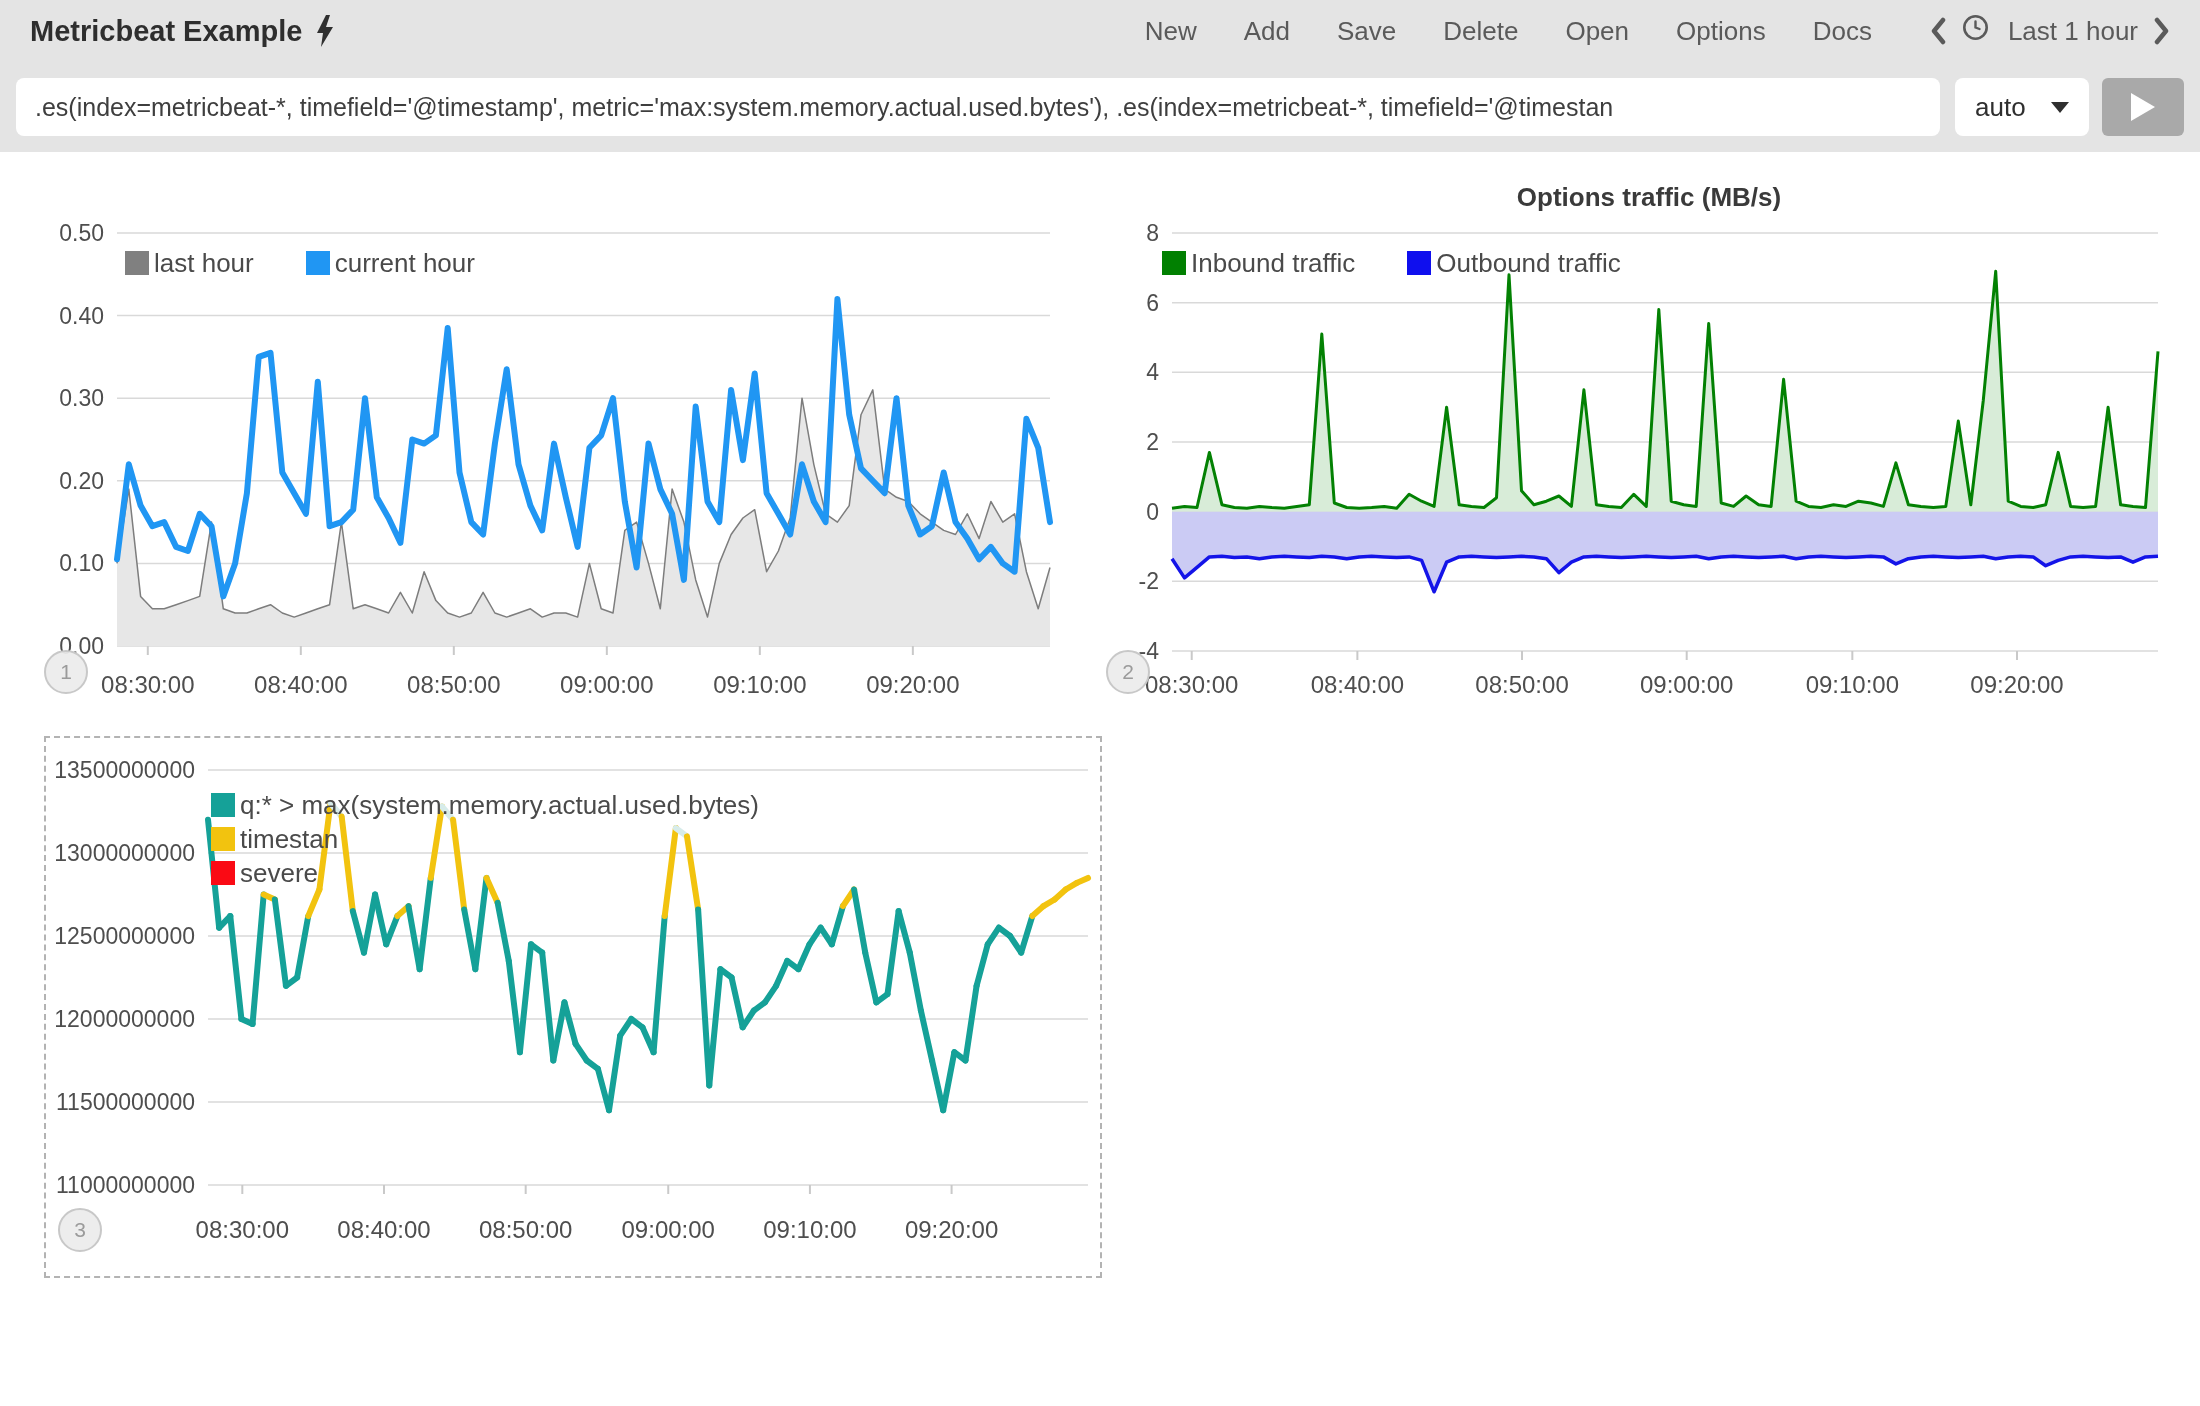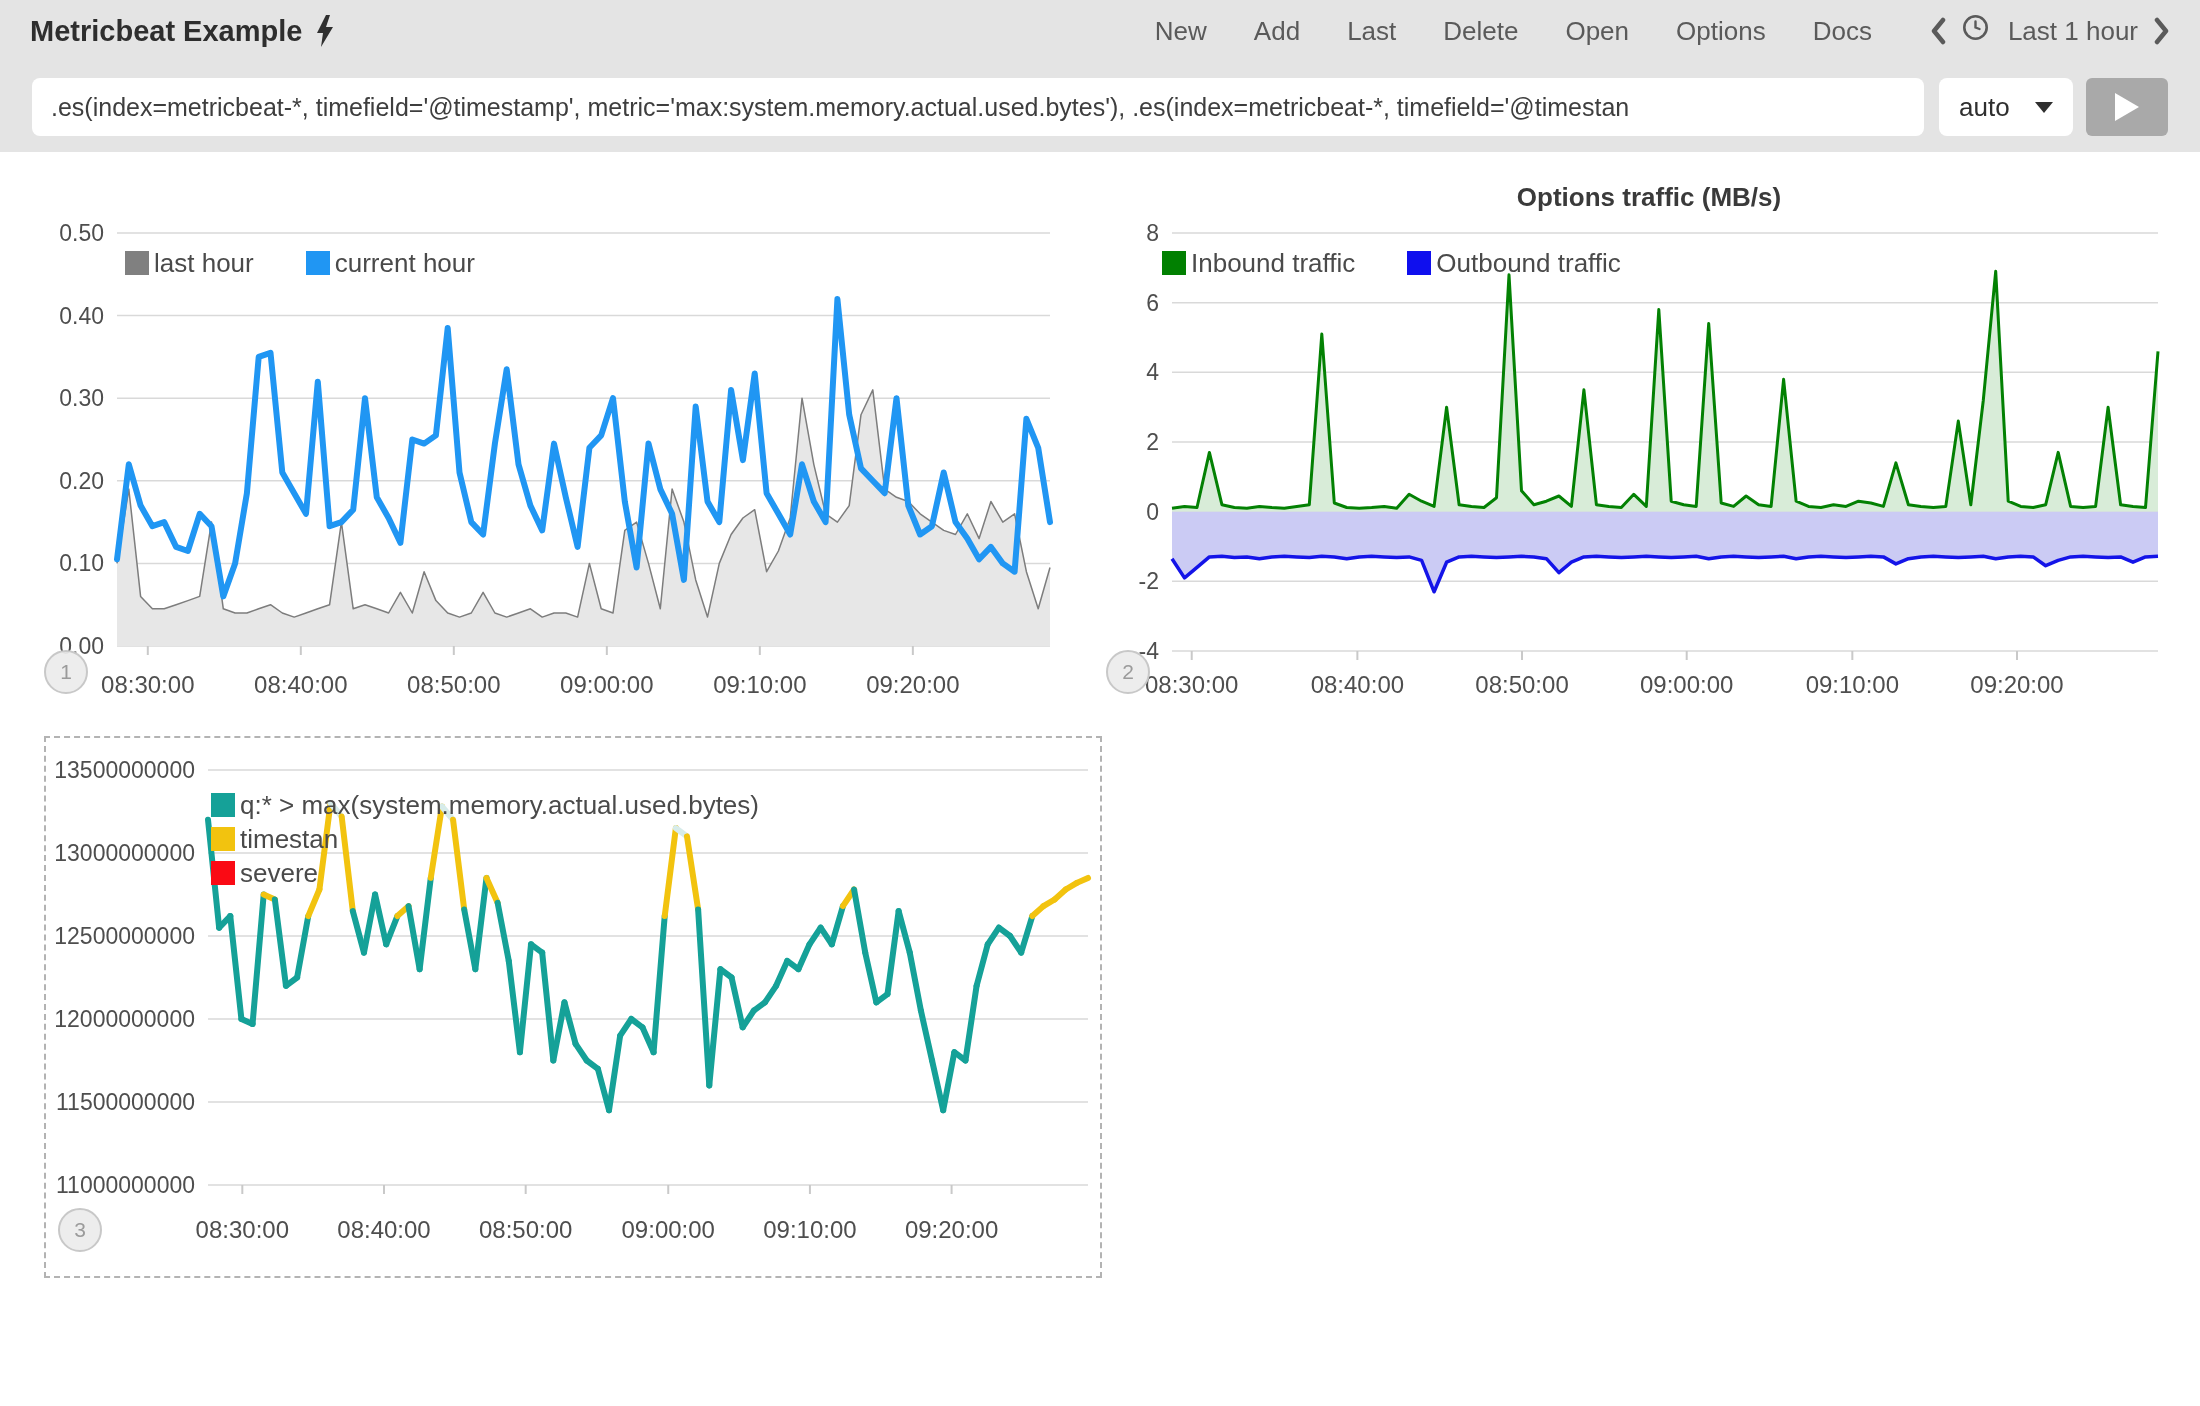--- a/index.html
+++ b/index.html
@@ -11,21 +11,21 @@
   .apptitle{font-size:29px;font-weight:bold;color:#2e2e2e;white-space:nowrap;}
   .bolt{margin-left:13px;margin-top:3px;}
   .menu{margin-left:auto;display:flex;gap:47px;font-size:26px;color:#5a5a5a;}
   .menu .mi{cursor:pointer;}
   .timepicker{display:flex;align-items:center;gap:16px;margin-left:58px;font-size:26px;color:#5a5a5a;}
   .chev{cursor:pointer;display:flex;align-items:center;}
   .tplabel{display:flex;align-items:center;gap:19px;cursor:pointer;}
 
   
   .querybar{position:absolute;left:0;top:62px;width:2200px;height:90px;background:#e4e4e4;
-            display:flex;align-items:center;padding:0 32px;box-sizing:border-box;}
+            display:flex;align-items:center;padding:0 16px;box-sizing:border-box;}
   .qinput{flex:1;height:58px;border:0;border-radius:8px;background:#fff;font-size:25px;color:#3e3e3e;
           padding:0 19px;font-family:"Liberation Sans",sans-serif;outline:none;white-space:nowrap;overflow:hidden;}
   .interval{width:134px;height:58px;background:#fff;border-radius:8px;margin-left:15px;display:flex;
             align-items:center;justify-content:space-between;padding:0 20px;box-sizing:border-box;
             font-size:26px;color:#2f2f2f;cursor:pointer;}
   .caret{width:0;height:0;border-left:9px solid transparent;border-right:9px solid transparent;border-top:11px solid #2f2f2f;}
   .playbtn{width:82px;height:58px;background:#a9a9a9;border-radius:6px;margin-left:13px;display:flex;
            align-items:center;justify-content:center;cursor:pointer;border:0;}
 
   
@@ -51,21 +51,21 @@
   <div class="topbar">
     <span class="apptitle">Metricbeat Example</span>
     <span class="bolt">
       <svg width="20" height="32" viewBox="0 0 20 32">
           <path d="M11 0 L2 18 h6 L6 32 L18 12 h-7 L15 0 Z" fill="#2f2f2f"></path>
         </svg>
     </span>
     <div class="menu">
       <span class="mi">New</span>
       <span class="mi">Add</span>
-      <span class="mi">Last</span>
+      <span class="mi">Save</span>
       <span class="mi">Delete</span>
       <span class="mi">Open</span>
       <span class="mi">Options</span>
       <span class="mi">Docs</span>
     </div>
     <div class="timepicker">
       <span class="chev">
         <svg width="16" height="28" viewBox="0 0 16 28">
             <polyline points="13,3 4,14 13,25" fill="none" stroke="#5a5a5a" stroke-width="4.5" stroke-linecap="round" stroke-linejoin="round"></polyline>
           </svg>

